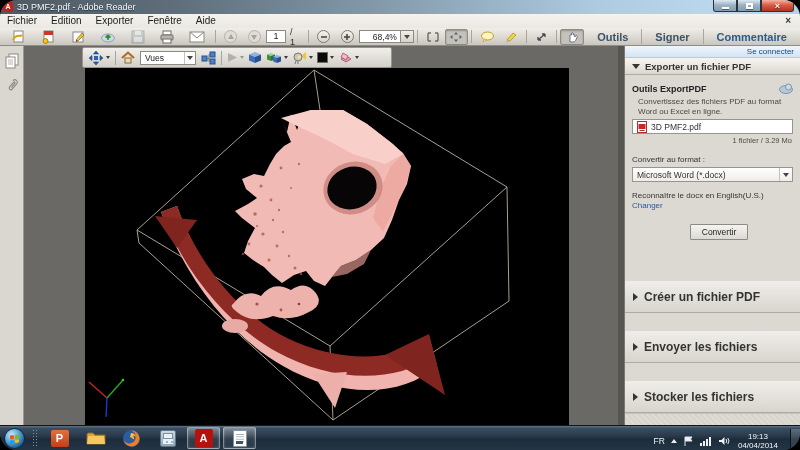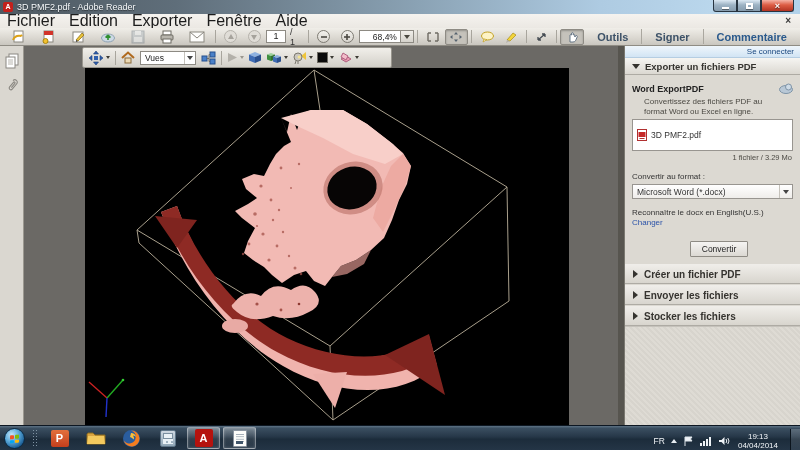--- a/index.html
+++ b/index.html
@@ -1,39 +1,39 @@
 <!DOCTYPE html>
 <html><head>
 <meta charset="utf-8">
 <style>
   * { margin:0; padding:0; box-sizing:border-box; }
   html,body { width:800px; height:450px; overflow:hidden; }
   body { font-family:"Liberation Sans", sans-serif; background:#000; }
-  .screen { position:relative; width:800px; height:450px; overflow:hidden; background:#404040; }
+  .screen { position:relative; width:800px; height:450px; overflow:hidden; background:#404040;border-radius:17px; }
 
   
   .titlebar { position:absolute; left:0; top:0; width:800px; height:14px;
     background:linear-gradient(90deg,#4f5a62 0%,#5f6e7a 22%,#8aa2b4 52%,#aecbe2 75%,#bcd9ee 92%,#b2d2ea 100%);
     display:flex; align-items:center; }
   .app-ico { width:10px; height:10px; margin:0 4px 0 3px; background:#c4201b; border-radius:2px;
     color:#fff; font-size:7px; font-weight:bold; line-height:10px; text-align:center; }
   .title-text { color:#f7fafc; font-size:9px; text-shadow:0 1px 1px rgba(0,0,0,.5); }
   .win-controls { position:absolute; right:6px; top:0; display:flex; }
   .wbtn { height:12px; border:1px solid #273440; border-top:none; display:flex; align-items:center; justify-content:center; }
   .wbtn.min, .wbtn.max { width:24px; background:linear-gradient(#dce9f3,#9db3c4 45%,#869cae); }
   .wbtn.min { border-bottom-left-radius:3px; }
   .wbtn.close { width:33px; background:linear-gradient(#f5b3a6,#dd5d45 45%,#b23322); border-bottom-right-radius:3px;
     color:#fff; font-size:9px; font-weight:bold; line-height:10px; text-shadow:0 1px 1px rgba(0,0,0,.6); }
   .glyph-min { width:7px; height:2px; background:#fff; box-shadow:0 1px 0 rgba(0,0,0,.4); margin-top:4px; }
   .glyph-max { width:7px; height:6px; border:2px solid #fff; box-shadow:0 1px 1px rgba(0,0,0,.4); }
 
   
   .menubar { position:absolute; left:0; top:14px; width:800px; height:14px;
     background:linear-gradient(#f5f3ef,#ebe8e3); display:flex; align-items:center; }
-  .menu-item { font-size:16px; color:#1c1c1c; padding:0 7px; line-height:14px; }
+  .menu-item { font-size:10px; color:#1c1c1c; padding:0 7px; line-height:14px; }
   .doc-close { position:absolute; right:9px; top:1px; font-size:10px; font-weight:bold; color:#3a3a3a; line-height:12px; }
 
   
   .toolbar { position:absolute; left:0; top:28px; width:800px; height:18px;
     background:linear-gradient(#f0eee9,#dcd9d2 55%,#c9c6bf); border-bottom:1px solid #8f8c84;
     display:flex; align-items:center; padding-left:4px; }
   .tbtn { width:30px; height:16px; display:flex; align-items:center; justify-content:center; }
   .tbtn.n2 { width:24px; }
   .tsep { width:1px; height:13px; background:#a8a59d; margin:0 3px; }
   .pagebox { width:20px; height:13px; background:#fff; border:1px solid #8d8a83; font-size:9px;
@@ -77,37 +77,37 @@
   .rightpanel { position:absolute; left:625px; top:0; width:175px; height:379px; background:#dcd9d2; display:flex; flex-direction:column; }
   .p-connect { height:12px; background:linear-gradient(#eff6fc,#d2e4f4); border-bottom:1px solid #b5cde2;
     font-size:8px; color:#17457e; text-align:right; padding:1px 6px 0 0; }
   .p-header { height:17px; background:linear-gradient(#f6f5f2,#dbd8d1); border-bottom:1px solid #aeaba4;
     display:flex; align-items:center; font-size:9.5px; font-weight:bold; color:#35332f; }
   .tri-down { width:0; height:0; border-left:4px solid transparent; border-right:4px solid transparent; border-top:5px solid #35332f; margin:0 5px 0 7px; }
   .tri-right { width:0; height:0; border-top:4px solid transparent; border-bottom:4px solid transparent; border-left:5px solid #35332f; margin:0 6px 0 8px; }
   .p-content { height:188px; overflow:hidden; }
   .prod-row { display:flex; align-items:center; margin:8px 7px 0; }
   .prod-title { flex:1; font-size:9px; font-weight:bold; color:#222; }
-  .p-desc { margin:3px 19px 0; font-size:8px; line-height:9.5px; color:#4b4943; }
+  .p-desc { margin:3px 13px 0; font-size:8px; line-height:9.5px; color:#4b4943; }
   .p-selectlabel { margin:8px 7px 0; font-size:8px; font-weight:bold; color:#234f9b; }
-  .p-filebox { margin:3px 7px 0; height:32px; background:#fff; border:1px solid #989590;
+  .p-filebox { margin:3px 7px 0; height:15px; background:#fff; border:1px solid #989590;
     display:flex; align-items:center; gap:4px; padding:4px 4px; font-size:8.5px; color:#333; }
   .p-filemeta { margin:2px 8px 0; text-align:right; font-size:7.5px; color:#4b4943; }
   .p-formatlabel { margin:10px 7px 0; font-size:8px; color:#333; }
   .p-dropdown { margin:3px 7px 0; height:15px; border:1px solid #989590; background:linear-gradient(#fff,#efedea);
     display:flex; align-items:center; font-size:8.5px; color:#333; }
   .p-dropdown .val { flex:1; padding-left:4px; }
   .p-dropdown .dd { width:13px; align-self:stretch; display:flex; align-items:center; justify-content:center; border-left:1px solid #c5c2bb; }
   .p-ocr { margin:9px 7px 0; font-size:8px; color:#333; }
   .p-change { margin:1px 7px 0; font-size:8px; color:#2a52a8; }
   .convert-row { text-align:center; margin-top:11px;padding-left:13px; }
   .convert-btn { display:inline-block; width:58px; height:16px; font-size:8.5px; color:#222; line-height:14px;
     background:linear-gradient(#f5f4f2,#dcd9d3); border:1px solid #8e8b84; border-radius:1px; }
-  .p-section { height:20px; background:linear-gradient(#efede9,#d8d5ce); border-top:1px solid #efede9; border-bottom:1px solid #aeaba4;
-    display:flex; align-items:center; font-size:10px; font-weight:bold; color:#35332f; margin-top:1px; }
+  .p-section { height:32px; background:linear-gradient(#efede9,#d8d5ce); border-top:1px solid #efede9; border-bottom:1px solid #aeaba4;
+    display:flex; align-items:center; font-size:12px; font-weight:bold; color:#35332f; margin-top:18px; }
   .p-hatch { flex:1; background:repeating-linear-gradient(45deg,#d7d4cd 0 2px,#dedbd4 2px 4px); border-top:1px solid #c5c2bb; }
 
   
   .taskbar { position:absolute; left:0; top:425px; width:800px; height:25px;
     background:linear-gradient(#5d7284 0%,#3a4e60 10%,#263748 45%,#1c2c3b 55%,#243546 100%);
     border-top:1px solid #0d1722; display:flex; align-items:center; }
   .orb { width:21px; height:21px; border-radius:50%; margin-left:4px; position:relative;
     background:radial-gradient(circle at 35% 30%,#c6e6f8,#5aa9da 40%,#1d5f96 75%,#0d3a62); border:1px solid #0a2a44; }
   .orb .flag { position:absolute; left:5px; top:6px; width:9px; height:8px; display:grid;
     grid-template-columns:1fr 1fr; grid-template-rows:1fr 1fr; gap:1px; transform:skewY(-6deg); }
@@ -469,25 +469,25 @@
     </div>
 
     <div class="panel-sep"></div>
 
     <div class="rightpanel">
       <div class="p-connect">
         <span>Se connecter</span>
       </div>
       <div class="p-header">
         <span class="tri-down"></span>
-        <span>Exporter un fichiers PDF</span>
+        <span>Exporter un fichier PDF</span>
       </div>
       <div class="p-content">
         <div class="prod-row">
-          <span class="prod-title">Word ExportPDF</span>
+          <span class="prod-title">Outils ExportPDF</span>
           <svg width="14" height="11">
               <ellipse cx="7" cy="6.5" rx="6.5" ry="4" fill="#b9c8d6" stroke="#7e93a6"></ellipse>
               <circle cx="9.5" cy="4" r="3" fill="#cfdbe6" stroke="#7e93a6"></circle>
             </svg>
         </div>
         <div class="p-desc">Convertissez des fichiers PDF au format Word ou Excel en ligne.</div>
         <div class="p-filebox">
           <svg width="10" height="12">
               <rect x="0.5" y="0.5" width="9" height="11" fill="#fff" stroke="#b03030"></rect>
               <rect x="1.5" y="3" width="7" height="5" fill="#c62828"></rect>

